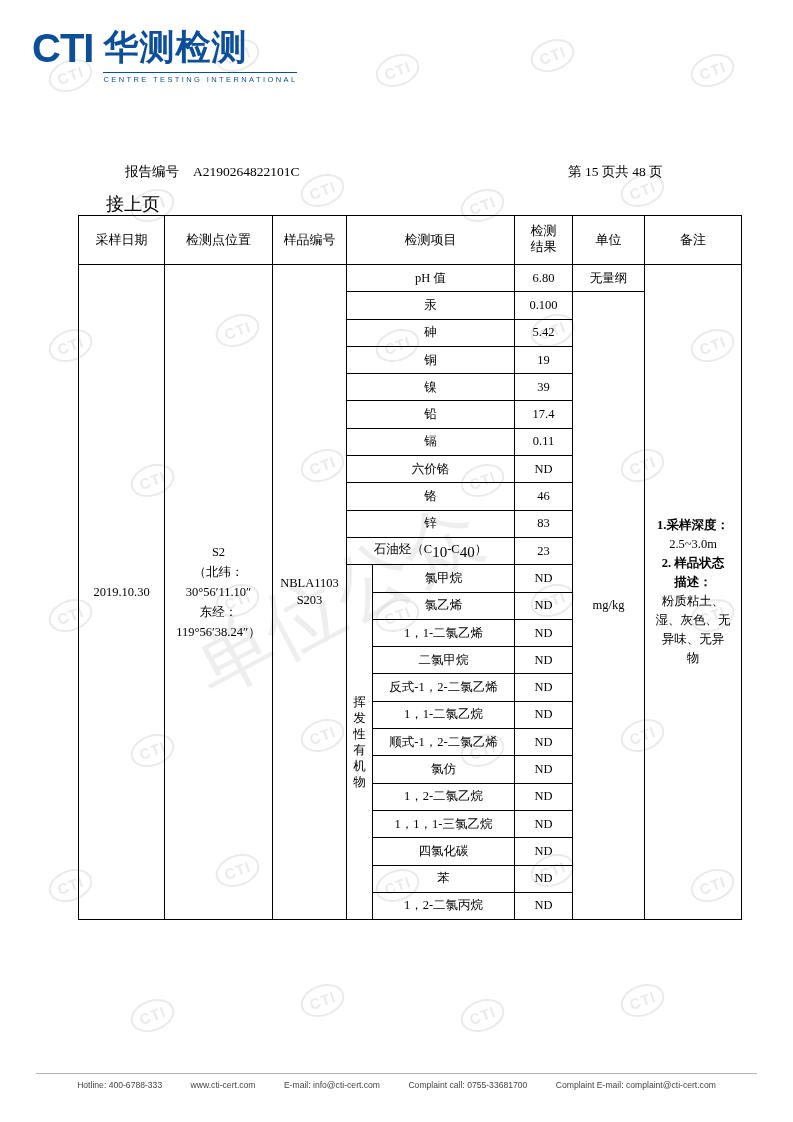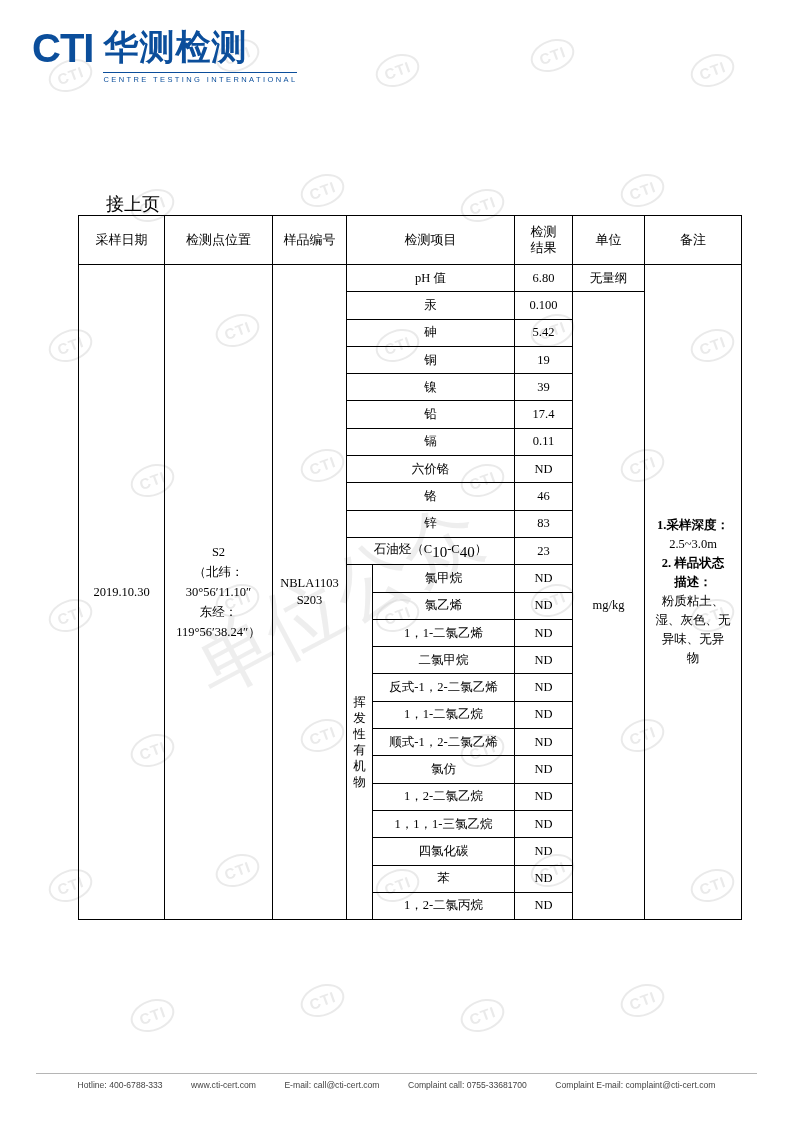--- a/index.html
+++ b/index.html
@@ -276,41 +276,47 @@
     <div>
       <div class="logo-cti">CTI</div>
     </div>
     <div class="logo-zh">
       <div class="logo-zh-main">华测检测</div>
       <div class="logo-sub">CENTRE TESTING INTERNATIONAL</div>
     </div>
   </div>
 
 
+  <div class="meta-row">
+    <div class="meta-left">
+      <span>报告编号</span><span class="num">A2190264822101C</span>
+    </div>
+    <div class="meta-right">第 15 页共 48 页</div>
+  </div>
 
   <div class="cont-note">接上页</div>
 
   <table class="result">
     <colgroup>
       <col class="c-date">
         <col class="c-loc">
         <col class="c-sample">
         <col class="c-vgroup">
         <col class="c-item">
         <col class="c-res">
         <col class="c-unit">
         <col class="c-note">
     </colgroup>
     <thead>
       <tr>
         <td>采样日期</td>
         <td>检测点位置</td>
         <td>样品编号</td>
         <td colspan="2">检测项目</td>
-        <td><span style="display:inline-block;width:34px;line-height:16px;">检测结果</span></td>
+        <td><span style="display:inline-block;width:34px;line-height:16px;font-family:Liberation Mono, monospace;">检测结果</span></td>
         <td>单位</td>
         <td>备注</td>
       </tr>
     </thead>
     <tbody>
 
       <tr>
         <td class="loc-cell" rowspan="24">2019.10.30</td>
         <td class="loc-cell" rowspan="24">
           <div>S2</div>
@@ -440,18 +446,18 @@
         <td class="item-cell">1，2-二氯丙烷</td>
         <td>ND</td>
       </tr>
     </tbody>
   </table>
 
   <div class="footer-line"></div>
   <div class="footer">
     <span>Hotline: 400-6788-333</span>
     <span>www.cti-cert.com</span>
-    <span>E-mail: call@cti-cert.com</span>
+    <span>E-mail: info@cti-cert.com</span>
     <span>Complaint call: 0755-33681700</span>
     <span>Complaint E-mail: complaint@cti-cert.com</span>
   </div>
 
 </div>
 
 </body></html>

